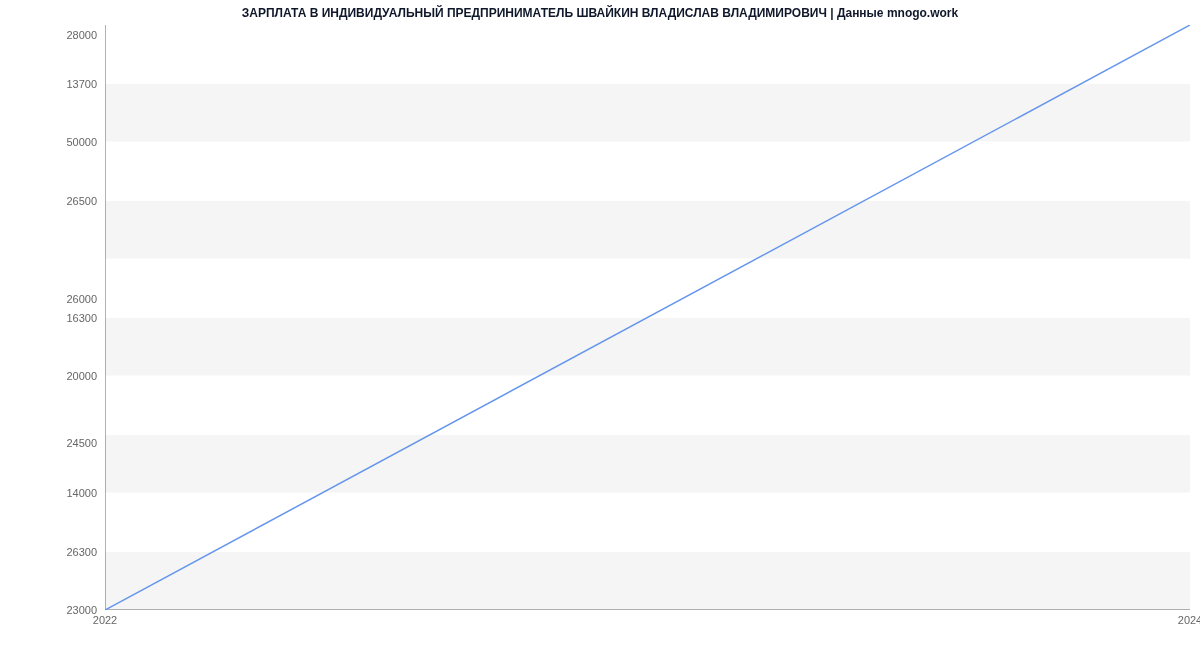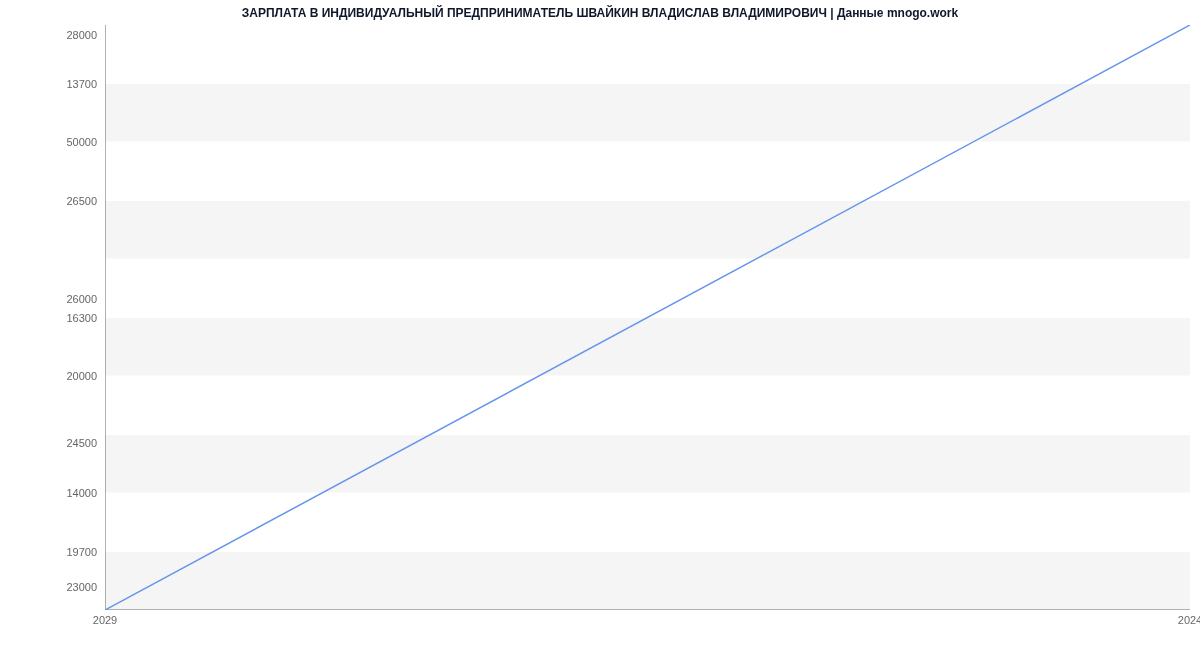--- a/index.html
+++ b/index.html
@@ -98,30 +98,30 @@
           <line x1="-5" x2="0" y1="234" y2="234" stroke="#666"></line>
           <line x1="-5" x2="0" y1="175.5" y2="175.5" stroke="#666"></line>
           <line x1="-5" x2="0" y1="117" y2="117" stroke="#666"></line>
           <line x1="-5" x2="0" y1="58.5" y2="58.5" stroke="#666"></line>
           <line x1="-5" x2="0" y1="0" y2="0" stroke="#666"></line>
         </g>
     </svg>
   </div>
 
   <div id="y-labels">
-      <div class="y-tick-label" style="left: 37px; top: 587px; width: 60px;">23000</div>
-      <div class="y-tick-label" style="left: 37px; top: 551.5px; width: 60px;">19700</div>
+      <div class="y-tick-label" style="left: 37px; top: 610px; width: 60px;">23000</div>
+      <div class="y-tick-label" style="left: 37px; top: 551.5px; width: 60px;">26300</div>
       <div class="y-tick-label" style="left: 37px; top: 493px; width: 60px;">14000</div>
       <div class="y-tick-label" style="left: 37px; top: 434.5px; width: 60px; margin-top: 8px;">24500</div>
       <div class="y-tick-label" style="left: 37px; top: 376px; width: 60px;">20000</div>
       <div class="y-tick-label" style="left: 37px; top: 317.5px; width: 60px;">16300</div>
       <div class="y-tick-label" style="left: 37px; top: 259px; width: 60px; margin-top: 40px;">26000</div>
       <div class="y-tick-label" style="left: 37px; top: 200.5px; width: 60px;">26500</div>
       <div class="y-tick-label" style="left: 37px; top: 142px; width: 60px;">50000</div>
       <div class="y-tick-label" style="left: 37px; top: 83.5px; width: 60px;">13700</div>
       <div class="y-tick-label" style="left: 37px; top: 35px; width: 60px;">28000</div>
     </div>
   <div id="x-labels">
-      <div class="x-tick-label" style="left: 105px;">2029</div>
+      <div class="x-tick-label" style="left: 105px;">2022</div>
       <div class="x-tick-label" style="left: 1190px;">2024</div>
     </div>
 
 </div>
 
 </body></html>

